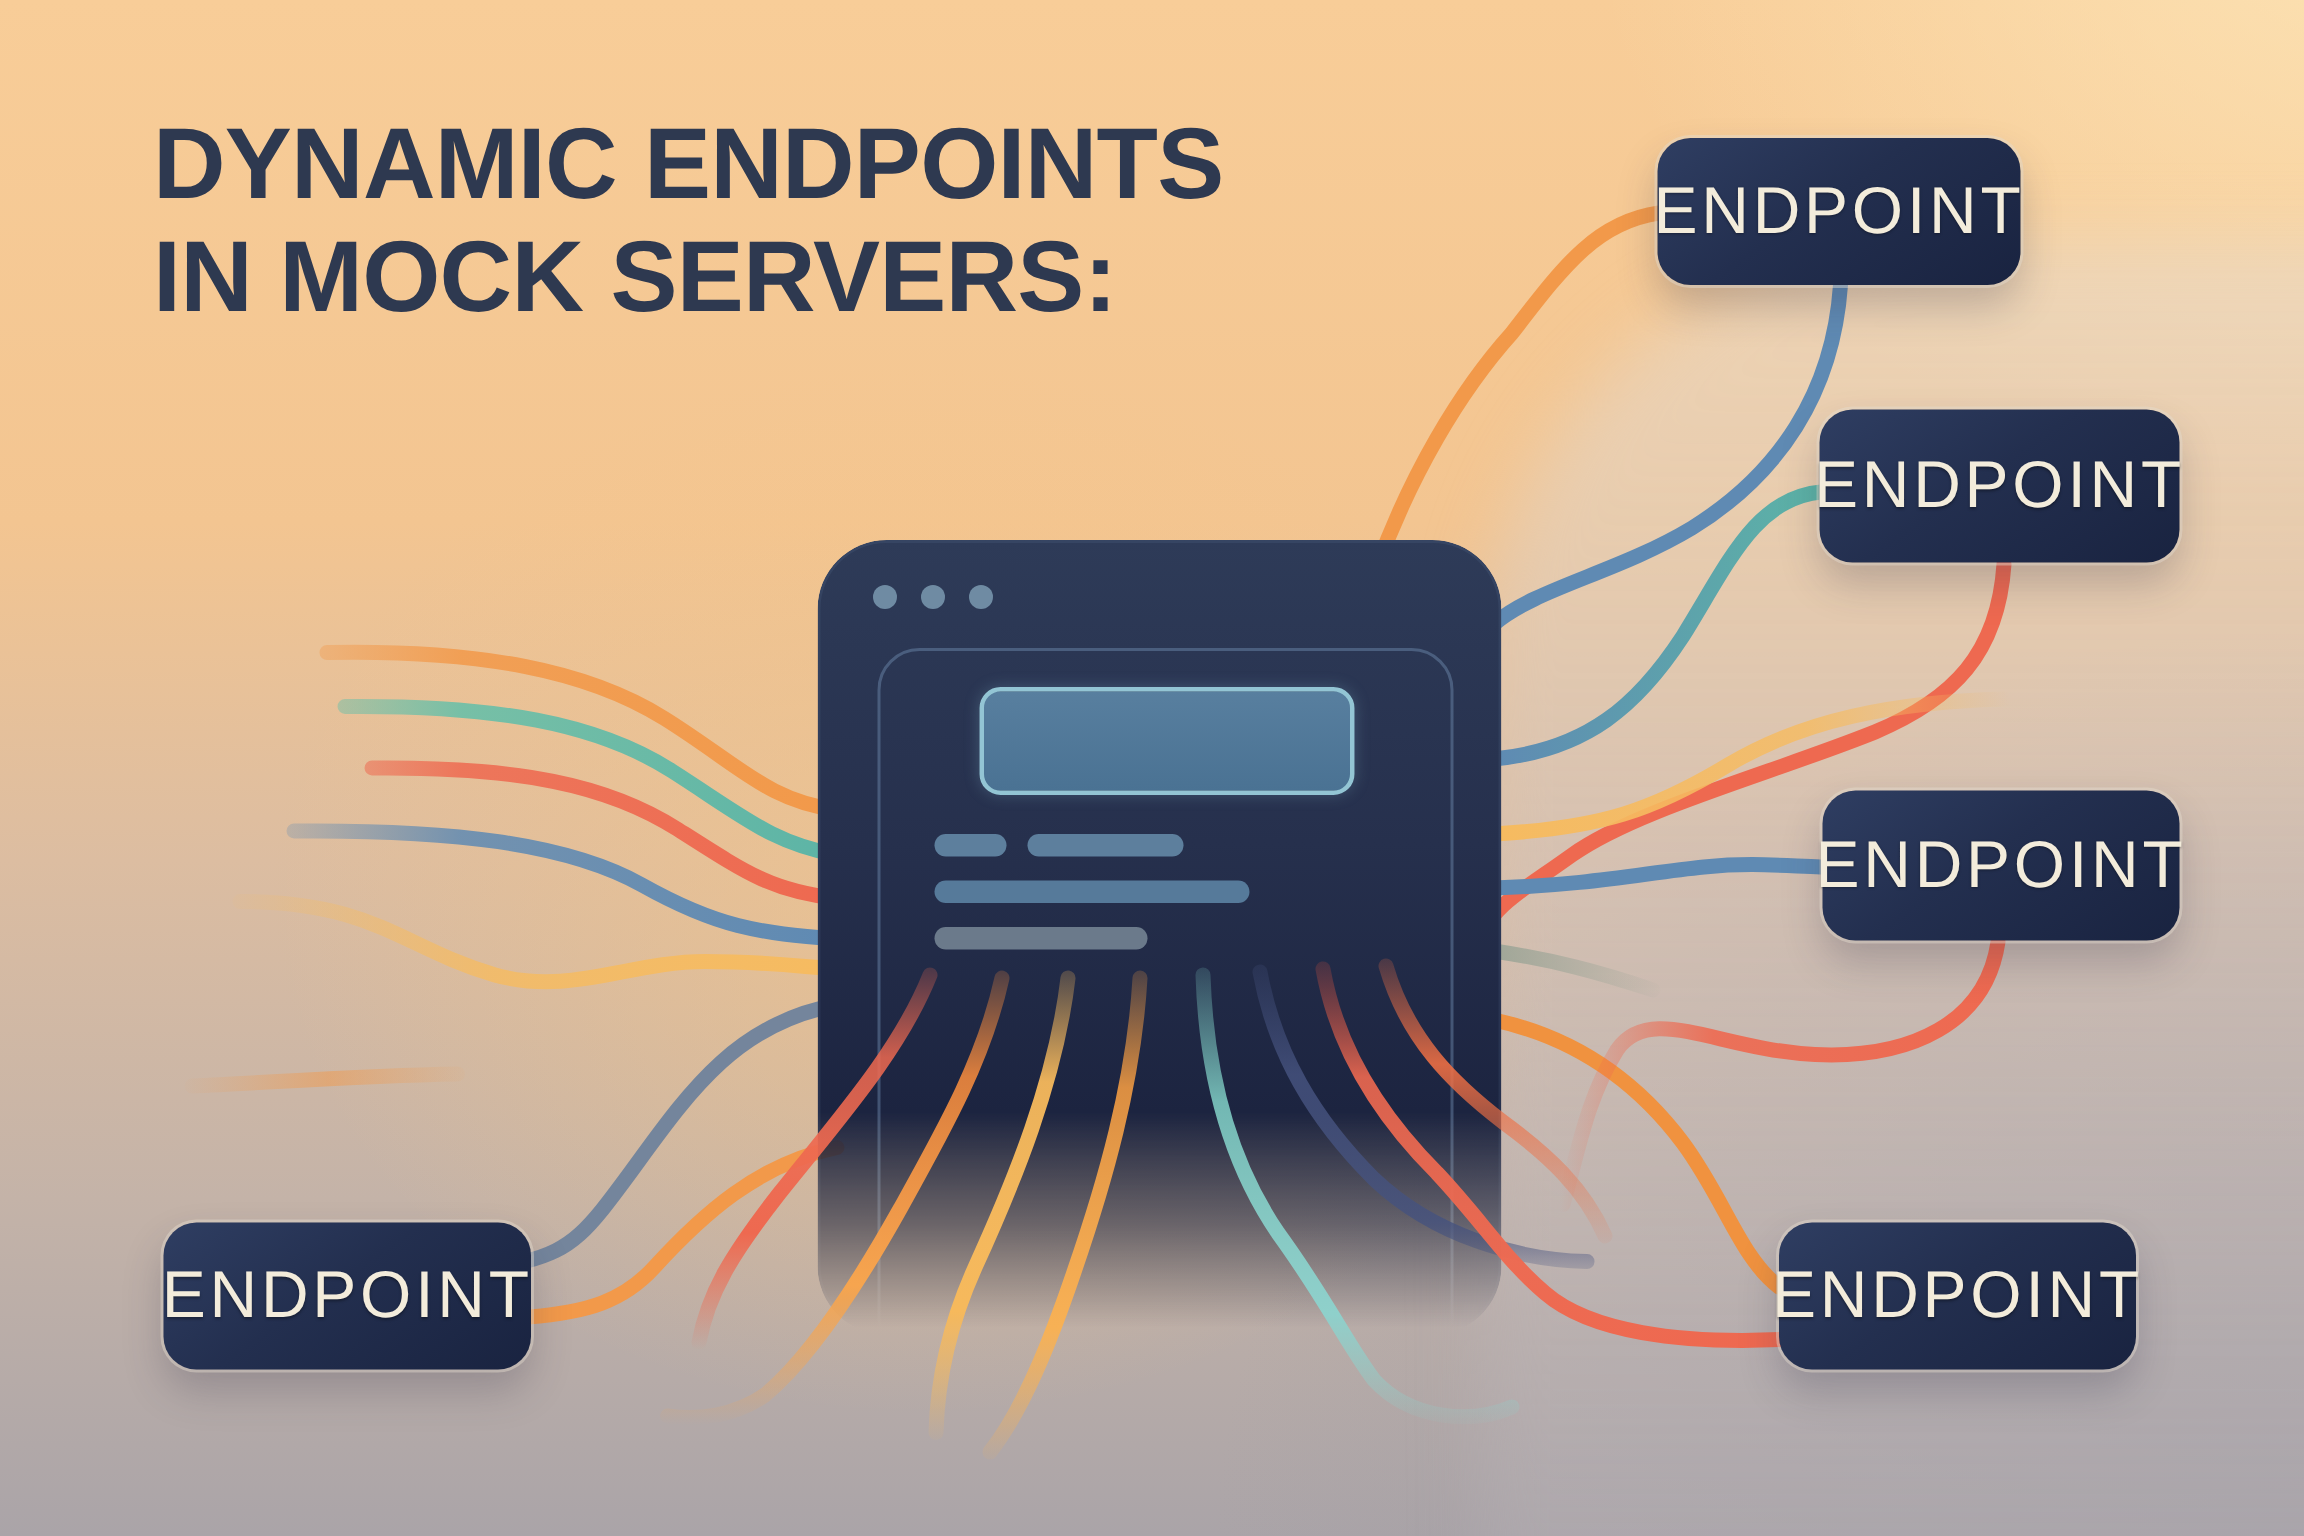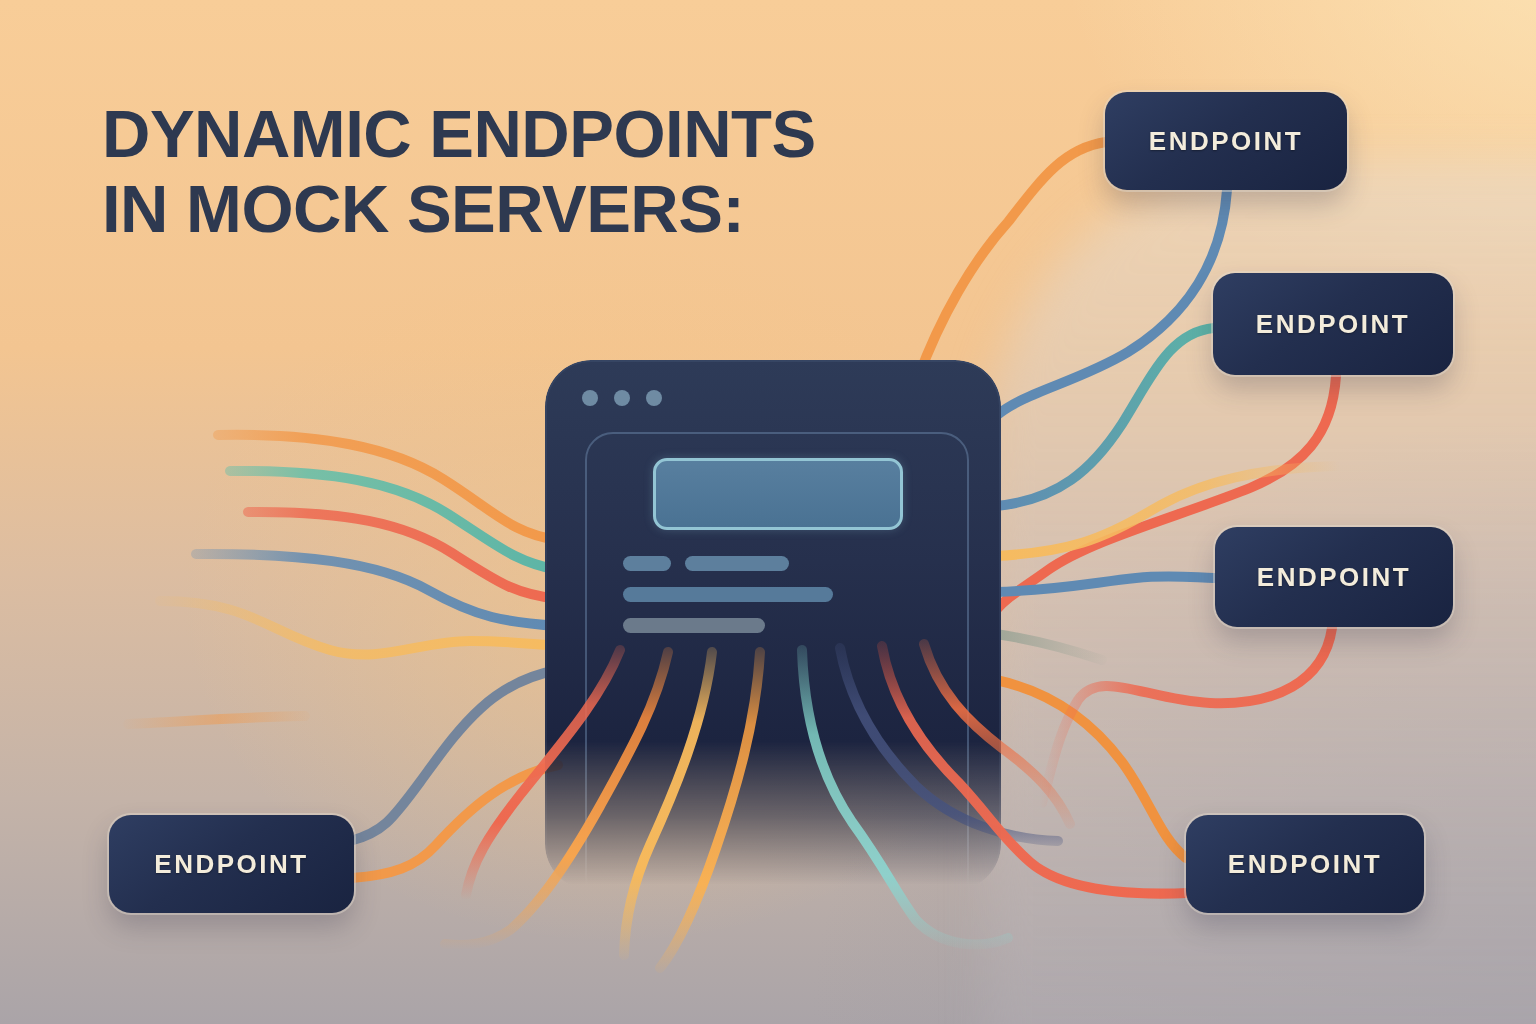--- a/index.html
+++ b/index.html
@@ -43,25 +43,25 @@
     box-shadow:0 0 10px rgba(140,190,210,0.25);
   }
   .bar{position:absolute;height:15px;border-radius:8px;background:#5d7f9d;}
   .endpoint{
     position:absolute;z-index:5;border-radius:22px;
     background:linear-gradient(145deg,#2f3e62 0%,#232f4f 45%,#192340 100%);
     box-shadow:0 0 0 2px rgba(228,220,206,0.45), 0 14px 26px rgba(50,50,75,0.25);
     display:flex;align-items:center;justify-content:center;
   }
   .endpoint span{
-    color:#f3ecdb;font-size:26px;font-weight:700;letter-spacing:2.5px;
+    color:#f3ecdb;font-size:44px;font-weight:400;letter-spacing:2.5px;
     text-shadow:0 1px 2px rgba(0,0,0,0.35);
   }
   .title{
-    position:absolute;left:102px;top:96px;z-index:6;
+    position:absolute;left:102px;top:72px;z-index:6;
     color:#2e3950;font-size:67px;font-weight:700;line-height:75px;letter-spacing:-0.5px;
   }
 </style>
 </head>
 <body>
 
 <div class="canvas">
 
   <div class="bg"></div>
   <div class="blob"></div>

